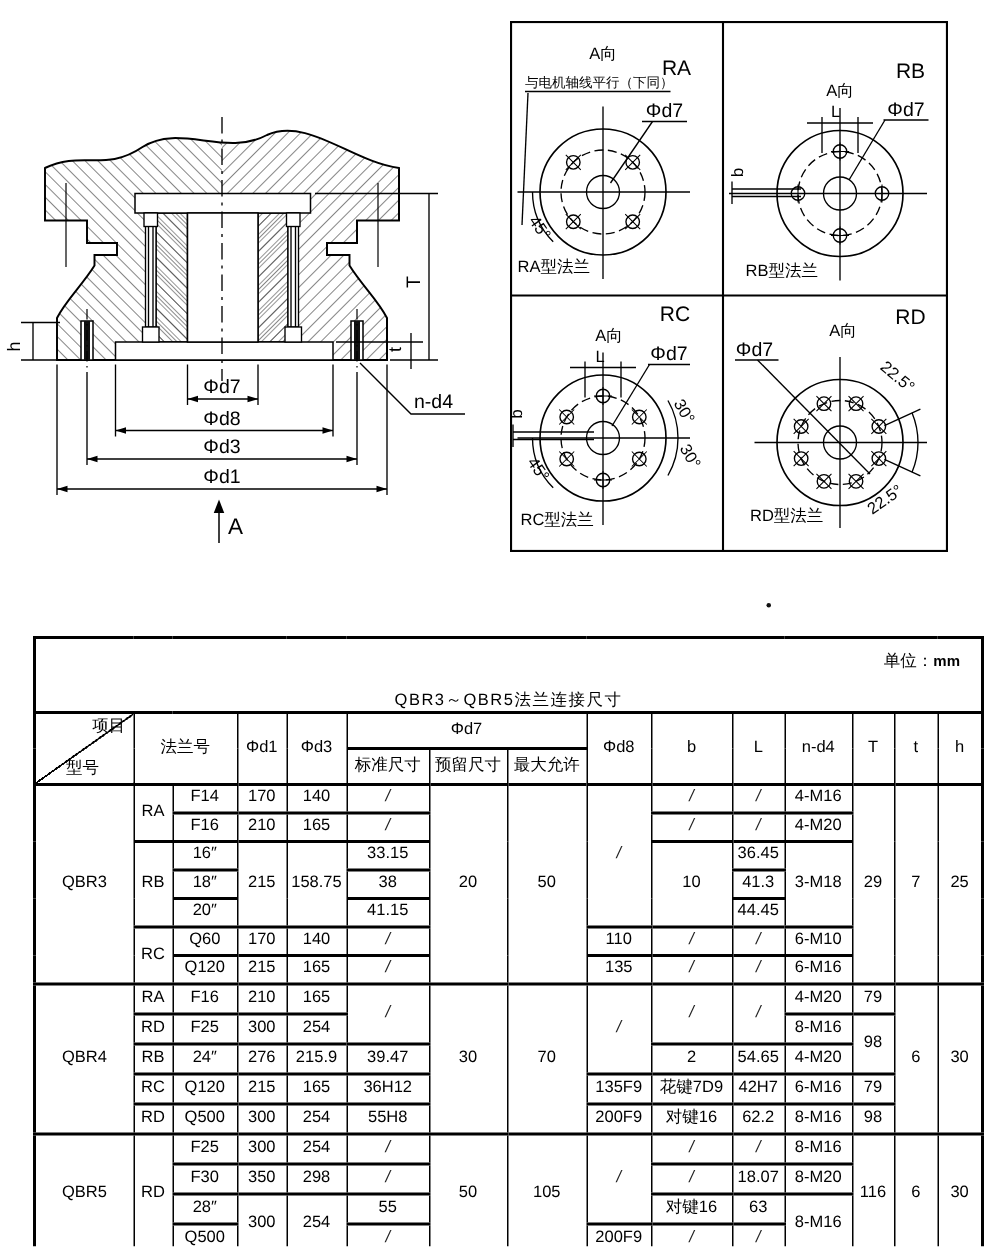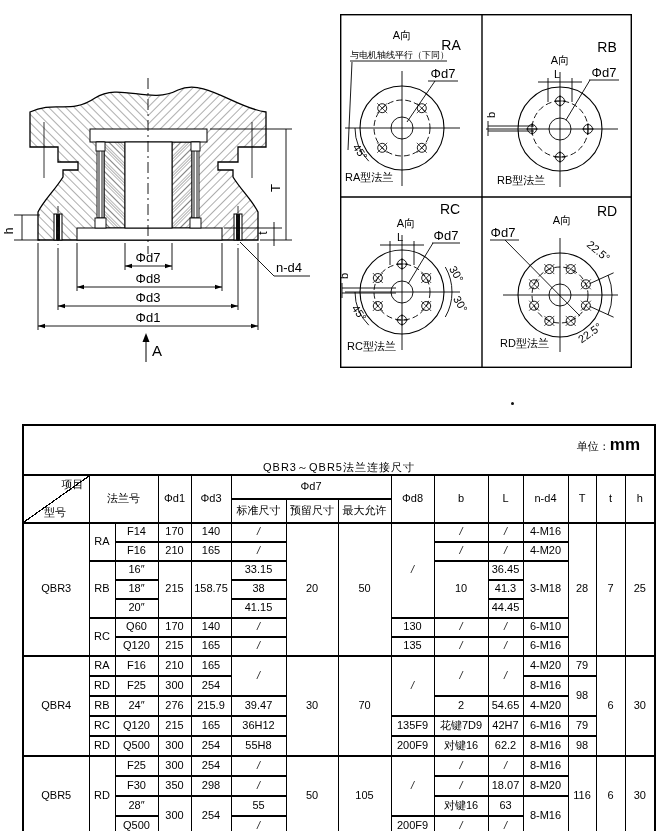--- a/index.html
+++ b/index.html
@@ -9,21 +9,21 @@
   .xsec{position:absolute;left:0;top:0;}
   .panels{position:absolute;left:340px;top:14px;}
   .dot{position:absolute;left:511px;top:402px;width:3px;height:3px;background:#111;border-radius:50%;}
   table.spec{position:absolute;left:22px;top:424px;border-collapse:collapse;table-layout:fixed;
              border:2px solid #000;}
   table.spec td{border:solid #000;border-width:2px 1px;text-align:center;vertical-align:middle;
                 padding:0;font-size:11px;line-height:1.05;overflow:hidden;white-space:nowrap;}
   td.titlecell{position:relative;height:32px;font-size:20px;letter-spacing:1px;border-bottom-width:3px;}
   .title-main{display:inline-block;margin-top:36px;}
   .unitbox{position:absolute;right:14px;top:10px;font-size:11px;letter-spacing:0;}
-  .unitbox b{font-size:17px;text-align:center;}
+  .unitbox b{font-size:10px;text-align:center;}
   td.diag{position:relative;background:
      linear-gradient(to bottom right,transparent calc(50% - 0.6px),#000 calc(50% - 0.6px),#000 calc(50% + 0.6px),transparent calc(50% + 0.6px));}
   td.diag .tr{position:absolute;top:3px;right:5px;}
   td.diag .bl{position:absolute;bottom:3px;left:20px;}
   tr.h1 td, tr.h2 td{font-size:11px;}
   tr.r3 {height:19px;} tr.r4{height:20px;} tr.r5{height:20px;}
   tr.h1{height:24px;} tr.h2{height:24px;}
   td.sl{font-style:italic;color:#222;}
 </style>
 </head>
@@ -347,21 +347,21 @@
     <td>F14</td>
     <td>170</td>
     <td>140</td>
     <td class="sl">/</td>
     <td rowspan="7">20</td>
     <td rowspan="7">50</td>
     <td rowspan="5" class="sl">/</td>
     <td class="sl">/</td>
     <td class="sl">/</td>
     <td>4-M16</td>
-    <td rowspan="7">28</td>
+    <td rowspan="7">29</td>
     <td rowspan="7">7</td>
     <td rowspan="7">25</td>
   </tr>
   <tr class="r3">
     <td>F16</td>
     <td>210</td>
     <td>165</td>
     <td class="sl">/</td>
     <td class="sl">/</td>
     <td class="sl">/</td>
@@ -386,21 +386,21 @@
     <td>20″</td>
     <td>41.15</td>
     <td>44.45</td>
   </tr>
   <tr class="r3">
     <td rowspan="2">RC</td>
     <td>Q60</td>
     <td>170</td>
     <td>140</td>
     <td class="sl">/</td>
-    <td>130</td>
+    <td>110</td>
     <td class="sl">/</td>
     <td class="sl">/</td>
     <td>6-M10</td>
   </tr>
   <tr class="r3">
     <td>Q120</td>
     <td>215</td>
     <td>165</td>
     <td class="sl">/</td>
     <td>135</td>

